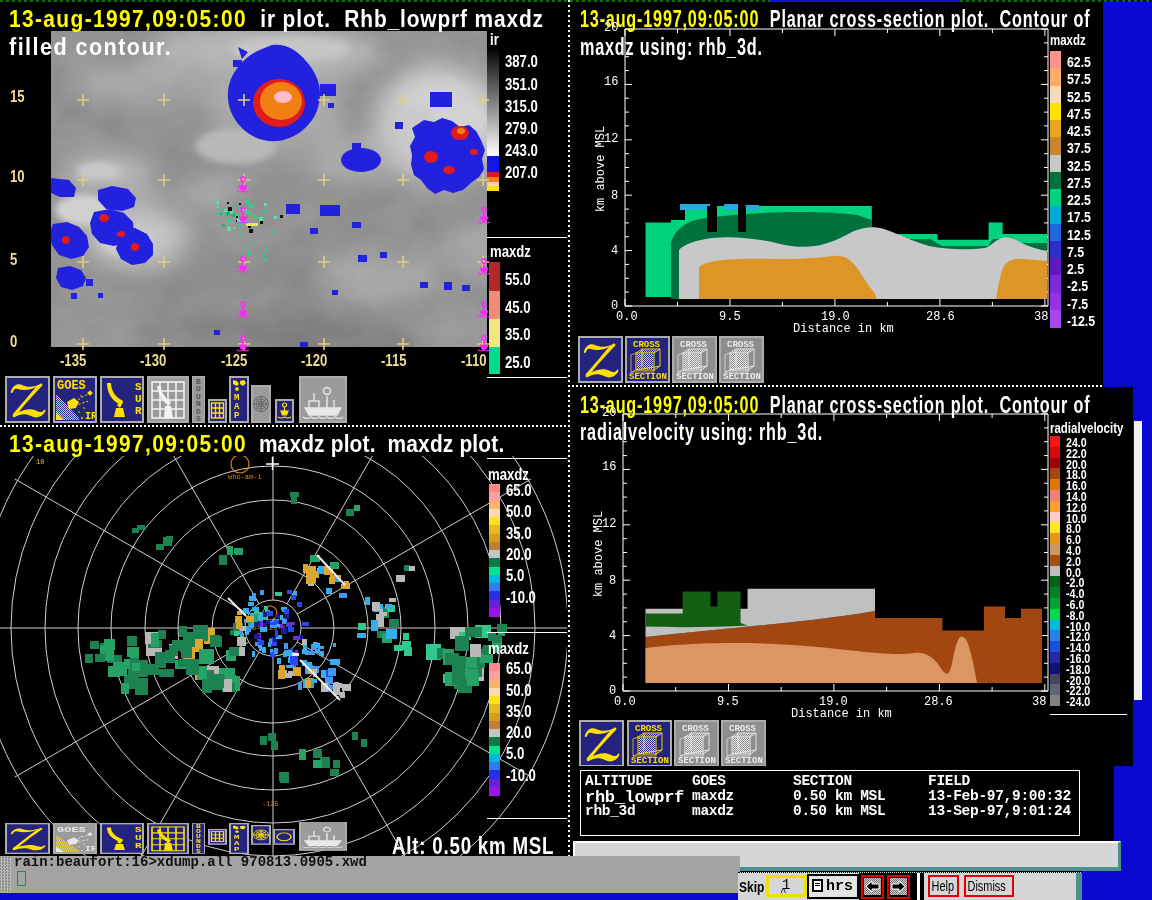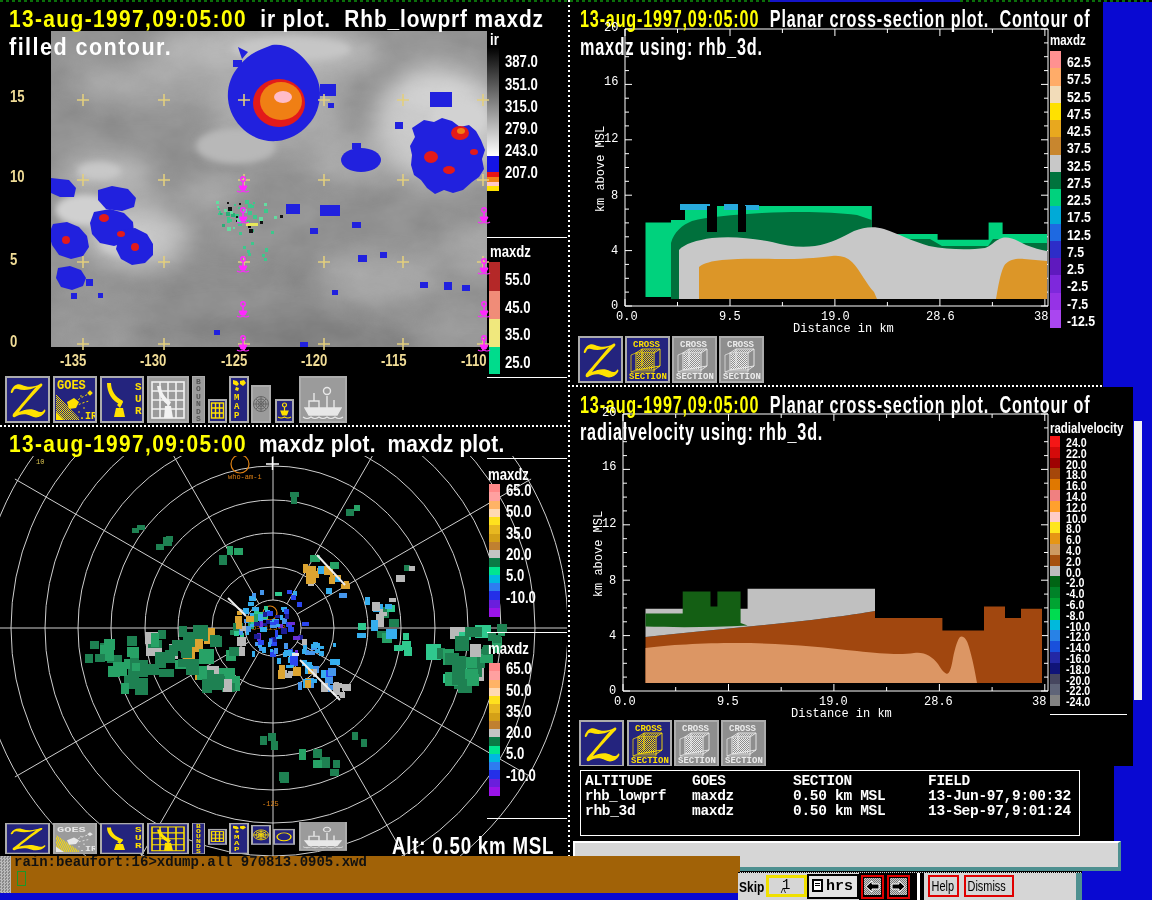--- a/index.html
+++ b/index.html
@@ -1182,31 +1182,31 @@
 <rect x="10" y="16" width="16" height="15" fill="url(#dith721)"></rect>
 <path d="M 15.5,11.5 L 32,11.5 L 26.5,15 L 10,15 Z" fill="url(#dith721)" opacity=".8"></path>
 <text x="2" y="41" font-family="Liberation Mono,monospace" font-size="9" font-weight="bold" fill="#ECECEC">SECTION</text>
       </svg></div>
 <div class="abs" style="left:572px;top:766px;width:542px;height:75px;background:#000">
 <div class="abs" style="left:8px;top:4px;width:500px;height:66px;border:1px solid #fff"></div>
 <div class="abs mono" style="left:13px;top:7px;font-weight:bold;color:#fff;font-size:14.5px;letter-spacing:-0.3px;white-space:nowrap">ALTITUDE</div>
 <div class="abs mono" style="left:120px;top:7px;font-weight:bold;color:#fff;font-size:14.5px;letter-spacing:-0.3px;white-space:nowrap">GOES</div>
 <div class="abs mono" style="left:221px;top:7px;font-weight:bold;color:#fff;font-size:14.5px;letter-spacing:-0.3px;white-space:nowrap">SECTION</div>
 <div class="abs mono" style="left:356px;top:7px;font-weight:bold;color:#fff;font-size:14.5px;letter-spacing:-0.3px;white-space:nowrap">FIELD</div>
-<div class="abs mono" style="left:13px;top:22px;font-weight:bold;color:#fff;font-size:14px;letter-spacing:-0.3px;white-space:nowrap">rhb_lowprf</div>
+<div class="abs mono" style="left:13px;top:22px;font-weight:bold;color:#fff;font-size:17px;letter-spacing:-0.3px;white-space:nowrap">rhb_lowprf</div>
 <div class="abs mono" style="left:120px;top:22px;font-weight:bold;color:#fff;font-size:14.5px;letter-spacing:-0.3px;white-space:nowrap">maxdz</div>
 <div class="abs mono" style="left:221px;top:22px;font-weight:bold;color:#fff;font-size:14.5px;letter-spacing:-0.3px;white-space:nowrap">0.50 km MSL</div>
-<div class="abs mono" style="left:356px;top:22px;font-weight:bold;color:#fff;font-size:14.5px;letter-spacing:-0.3px;white-space:nowrap">13-Jun-97,9:00:32</div>
+<div class="abs mono" style="left:356px;top:22px;font-weight:bold;color:#fff;font-size:14.5px;letter-spacing:-0.3px;white-space:nowrap">13-Feb-97,9:00:32</div>
 <div class="abs mono" style="left:13px;top:37px;font-weight:bold;color:#fff;font-size:14.5px;letter-spacing:-0.3px;white-space:nowrap">rhb_3d</div>
 <div class="abs mono" style="left:120px;top:37px;font-weight:bold;color:#fff;font-size:14.5px;letter-spacing:-0.3px;white-space:nowrap">maxdz</div>
 <div class="abs mono" style="left:221px;top:37px;font-weight:bold;color:#fff;font-size:14.5px;letter-spacing:-0.3px;white-space:nowrap">0.50 km MSL</div>
 <div class="abs mono" style="left:356px;top:37px;font-weight:bold;color:#fff;font-size:14.5px;letter-spacing:-0.3px;white-space:nowrap">13-Sep-97,9:01:24</div>
 </div>
 <div class="abs" style="left:573px;top:841px;width:548px;height:30px;background:#D6D6D6;border-top:2px solid #fff;border-left:2px solid #fff;border-bottom:4px solid #4E9090;border-right:3px solid #4E9090"></div>
-<div class="abs" style="left:0;top:856px;width:740px;height:37px;background:#a16207;overflow:hidden">
+<div class="abs" style="left:0;top:856px;width:740px;height:37px;background:#a3a3a3;overflow:hidden">
 <div class="abs mono" style="left:14px;top:-2px;color:#111;font-size:14px;font-weight:bold;letter-spacing:0">rain:beaufort:16&gt;xdump.all  970813.0905.xwd</div>
 <div class="abs" style="left:17px;top:15px;width:9px;height:15px;border:1.5px solid #1E9628"></div>
 <div class="abs" style="left:0;top:0;width:11px;height:37px;background:repeating-conic-gradient(#BBB 0 25%,#888 0 50%) 0 0/3px 3px"></div>
 </div>
 <div class="abs" style="left:738px;top:872px;width:344px;height:28px;background:#D6D6D6;border-top:1px dotted #000">
 <div class="abs" style="left:1px;top:5px;font-weight:bold;font-size:15px;color:#000;transform:scaleX(.80);transform-origin:0 0">Skip</div>
 <div class="abs" style="left:28px;top:2px;width:41px;height:22px;background:#D6D6D6;border:3px solid #F0E000"></div>
 <div class="abs mono" style="left:44px;top:4px;font-size:14px;color:#000">1</div>
 <div class="abs mono" style="left:42px;top:13px;font-size:11px;color:#000">^</div>
 <div class="abs" style="left:69px;top:1px;width:52px;height:25px;background:#E4E4E4;border:2px solid #000">

